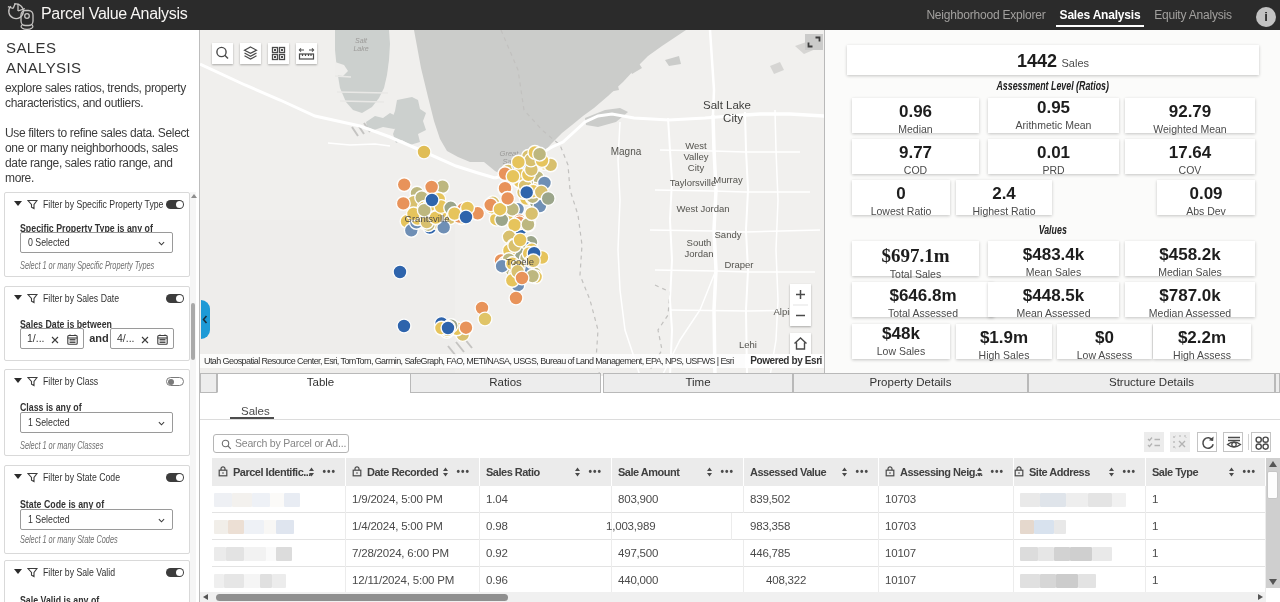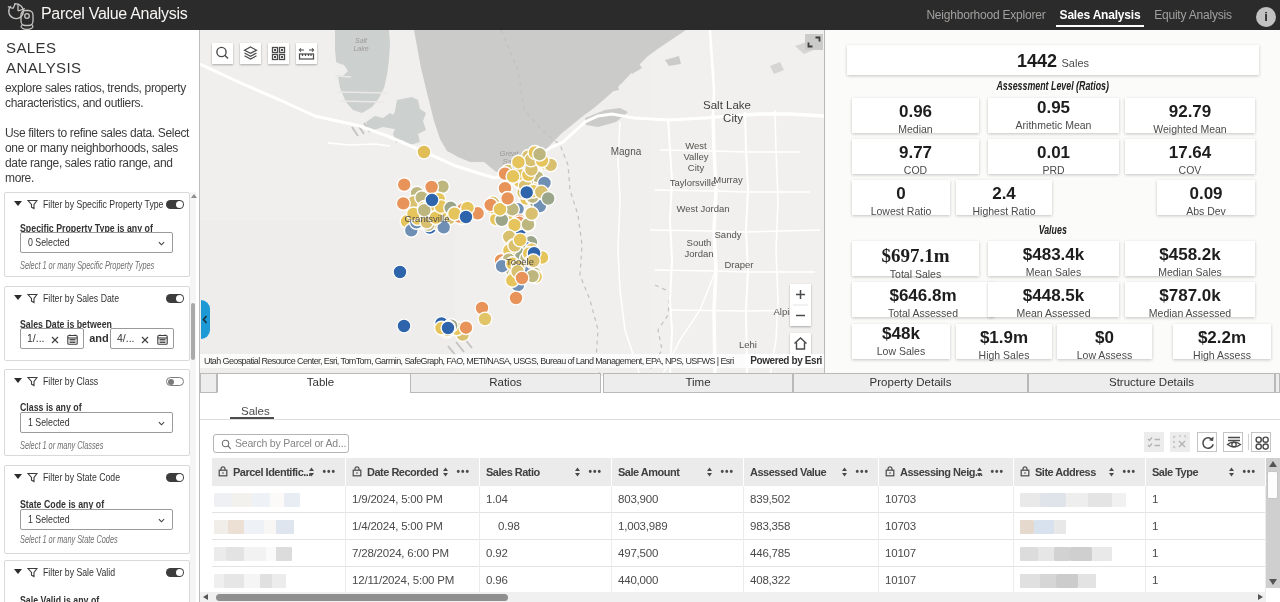--- a/index.html
+++ b/index.html
@@ -548,21 +548,21 @@
       <div class="lbl">Low Sales</div>
     </div>
 <div class="scard" style="left:131px;top:294px;width:96px;height:35px;">
       <div class="num" style="font-size:17px;margin-top:4px;">$1.9m</div>
       <div class="lbl">High Sales</div>
     </div>
 <div class="scard" style="left:232px;top:294px;width:95px;height:35px;">
       <div class="num" style="font-size:17px;margin-top:4px;">$0</div>
       <div class="lbl">Low Assess</div>
     </div>
-<div class="scard" style="left:348px;top:294px;width:98px;height:35px;">
+<div class="scard" style="left:328px;top:294px;width:98px;height:35px;">
       <div class="num" style="font-size:17px;margin-top:4px;">$2.2m</div>
       <div class="lbl">High Assess</div>
     </div>
 </div>
 <div id="bottom">
 <div class="tab" style="left:0px;width:17px;"></div>
 <div class="tab active" style="left:17px;width:207px;">Table</div>
 <div class="tab" style="left:210px;width:191px;">Ratios</div>
 <div class="tab" style="left:403px;width:190px;">Time</div>
 <div class="tab" style="left:593px;width:235px;">Property Details</div>
@@ -632,21 +632,21 @@
 <div class="th" style="left:532px;width:135px;"><span style="margin-left:6px;">Assessed Value</span><svg class="sorticon" width="7" height="10" viewBox="0 0 7 10">
           <path d="M3.5 0.5 L6 4 H1 Z M3.5 9.5 L1 6 H6 Z" fill="#4a4a4a"></path>
         </svg><span class="dots3">•••</span></div>
 <div class="th" style="left:667px;width:135px;"><span style="margin-left:6px;"><svg width="10" height="11" viewBox="0 0 10 11" style="vertical-align:-1px;margin-right:5px;">
             <rect x="1.2" y="4.2" width="7.6" height="5.6" fill="none" stroke="#4a4a4a" stroke-width="1.2"></rect>
             <path d="M3 4 V2.8 A2 2 0 0 1 7 2.8 V4" fill="none" stroke="#4a4a4a" stroke-width="1.2"></path>
             <path d="M5 6.2 V7.8" stroke="#4a4a4a" stroke-width="1.2"></path>
           </svg>Assessing Neig...</span><svg class="sorticon" width="7" height="10" viewBox="0 0 7 10">
           <path d="M3.5 0.5 L6 4 H1 Z M3.5 9.5 L1 6 H6 Z" fill="#4a4a4a"></path>
         </svg><span class="dots3">•••</span></div>
-<div class="th" style="left:802px;width:132px;"><span style="margin-left:6px;text-align:right;"><svg width="10" height="11" viewBox="0 0 10 11" style="vertical-align:-1px;margin-right:5px;">
+<div class="th" style="left:802px;width:132px;"><span style="text-align:right;"><svg width="10" height="11" viewBox="0 0 10 11" style="vertical-align:-1px;margin-right:5px;">
             <rect x="1.2" y="4.2" width="7.6" height="5.6" fill="none" stroke="#4a4a4a" stroke-width="1.2"></rect>
             <path d="M3 4 V2.8 A2 2 0 0 1 7 2.8 V4" fill="none" stroke="#4a4a4a" stroke-width="1.2"></path>
             <path d="M5 6.2 V7.8" stroke="#4a4a4a" stroke-width="1.2"></path>
           </svg>Site Address</span><svg class="sorticon" width="7" height="10" viewBox="0 0 7 10">
           <path d="M3.5 0.5 L6 4 H1 Z M3.5 9.5 L1 6 H6 Z" fill="#4a4a4a"></path>
         </svg><span class="dots3">•••</span></div>
 <div class="th" style="left:934px;width:120px;"><span style="margin-left:6px;">Sale Type</span><svg class="sorticon" width="7" height="10" viewBox="0 0 7 10">
           <path d="M3.5 0.5 L6 4 H1 Z M3.5 9.5 L1 6 H6 Z" fill="#4a4a4a"></path>
         </svg><span class="dots3">•••</span></div>
 </div>
@@ -666,22 +666,22 @@
       <div class="blur1" style="left:72px;width:16px;background:#e8ecf3;"></div>
       <div class="blur1" style="left:808px;width:20px;background:#e9e9e9;"></div>
       <div class="blur1" style="left:828px;width:26px;background:#dfe4ea;"></div>
       <div class="blur1" style="left:854px;width:22px;background:#eeeeee;"></div>
       <div class="blur1" style="left:876px;width:24px;background:#e4e4e4;"></div>
       <div class="blur1" style="left:900px;width:14px;background:#f1f1f1;"></div>
     </div>
 <div class="trow" style="top:137px;">
 <div class="td" style="left:0px;width:134px;"><span style="margin-left:6px;"></span></div>
 <div class="td" style="left:134px;width:134px;"><span style="margin-left:6px;">1/4/2024, 5:00 PM</span></div>
-<div class="td" style="left:268px;width:132px;"><span style="margin-left:18px;">0.98</span></div>
-<div class="td" style="left:400px;width:132px;"><span style="margin-left:6px;">1,003,989</span></div>
+<div class="td" style="left:268px;width:132px;"><span style="margin-left:6px;">0.98</span></div>
+<div class="td" style="left:388px;width:132px;"><span style="margin-left:6px;">1,003,989</span></div>
 <div class="td" style="left:532px;width:135px;"><span style="margin-left:6px;">983,358</span></div>
 <div class="td" style="left:667px;width:135px;"><span style="margin-left:6px;">10703</span></div>
 <div class="td" style="left:802px;width:132px;"><span style="margin-left:6px;"></span></div>
 <div class="td" style="left:934px;width:120px;"><span style="margin-left:6px;">1</span></div>
 <div class="blur1" style="left:2px;width:14px;background:#f1eee9;"></div>
       <div class="blur1" style="left:16px;width:16px;background:#ecdfd4;"></div>
       <div class="blur1" style="left:32px;width:20px;background:#eef1f6;"></div>
       <div class="blur1" style="left:52px;width:12px;background:#f8f7f5;"></div>
       <div class="blur1" style="left:64px;width:18px;background:#dfe5ef;"></div>
       <div class="blur1" style="left:808px;width:14px;background:#e5d8cd;"></div>
@@ -706,21 +706,21 @@
       <div class="blur1" style="left:826px;width:16px;background:#e6e6e6;"></div>
       <div class="blur1" style="left:842px;width:16px;background:#d2d2d2;"></div>
       <div class="blur1" style="left:858px;width:22px;background:#cfcfcf;"></div>
       <div class="blur1" style="left:880px;width:20px;background:#e9e9e9;"></div>
     </div>
 <div class="trow" style="top:191px;">
 <div class="td" style="left:0px;width:134px;"><span style="margin-left:6px;"></span></div>
 <div class="td" style="left:134px;width:134px;"><span style="margin-left:6px;">12/11/2024, 5:00 PM</span></div>
 <div class="td" style="left:268px;width:132px;"><span style="margin-left:6px;">0.96</span></div>
 <div class="td" style="left:400px;width:132px;"><span style="margin-left:6px;">440,000</span></div>
-<div class="td" style="left:532px;width:135px;"><span style="margin-left:6px;">408,322</span></div>
+<div class="td" style="left:532px;width:135px;"><span style="margin-left:22px;">408,322</span></div>
 <div class="td" style="left:667px;width:135px;"><span style="margin-left:6px;">10107</span></div>
 <div class="td" style="left:802px;width:132px;"><span style="margin-left:6px;"></span></div>
 <div class="td" style="left:934px;width:120px;"><span style="margin-left:6px;">1</span></div>
 <div class="blur1" style="left:2px;width:10px;background:#efefef;"></div>
       <div class="blur1" style="left:12px;width:20px;background:#e6e6e6;"></div>
       <div class="blur1" style="left:32px;width:16px;background:#f5f5f5;"></div>
       <div class="blur1" style="left:48px;width:12px;background:#e0e0e0;"></div>
       <div class="blur1" style="left:60px;width:14px;background:#ececec;"></div>
       <div class="blur1" style="left:808px;width:20px;background:#e0e0e0;"></div>
       <div class="blur1" style="left:828px;width:16px;background:#d6d6d6;"></div>

